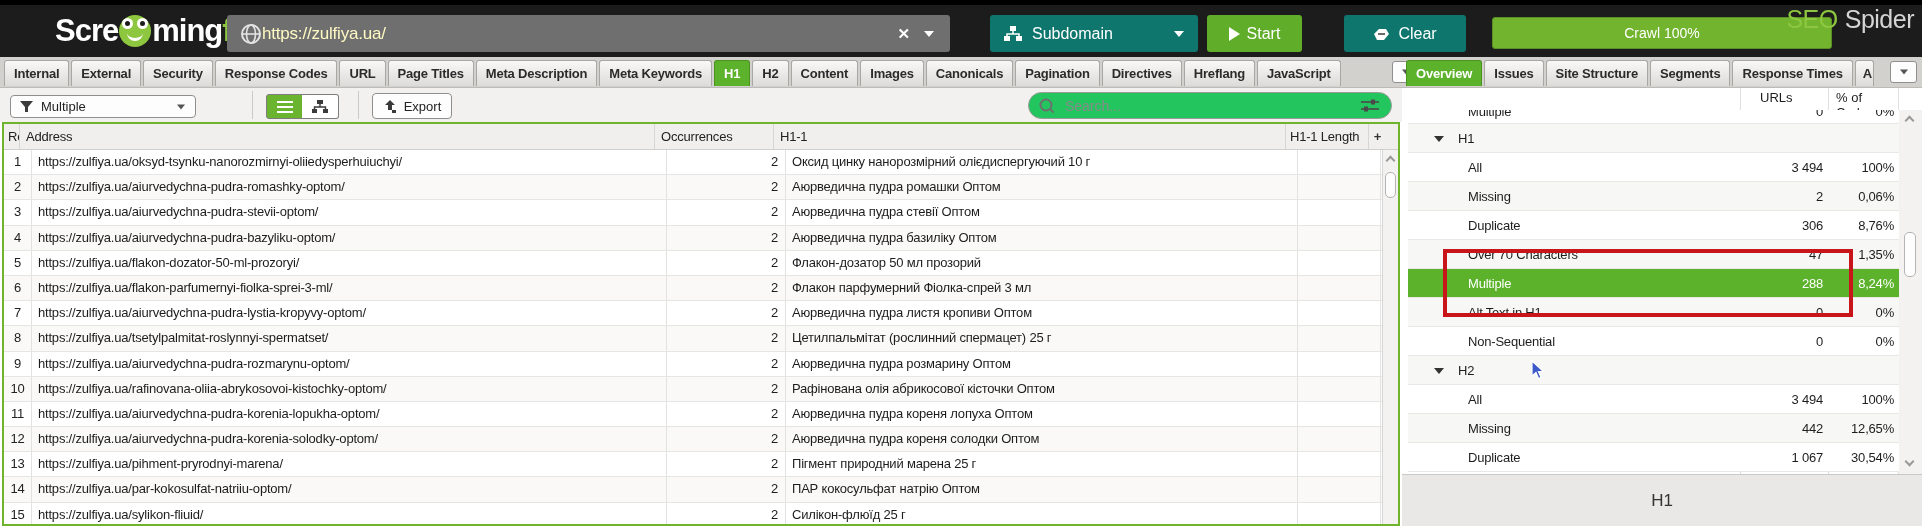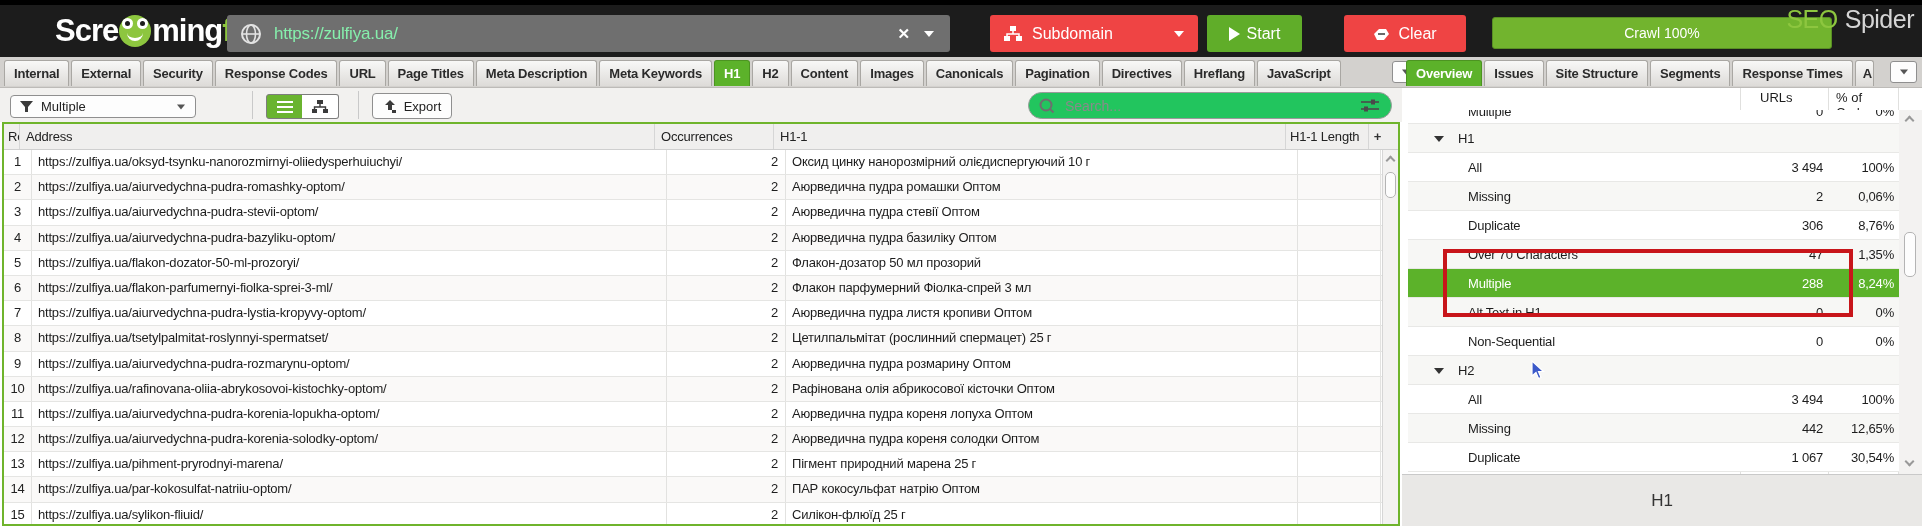--- a/index.html
+++ b/index.html
@@ -8,26 +8,26 @@
   
   .topbar{position:absolute;left:0;top:0;width:1922px;height:57px;background:#1c1c1c;border-top:5px solid #000;box-sizing:border-box;}
   .logo{position:absolute;left:55px;top:0;height:52px;display:flex;align-items:center;font-size:31px;font-weight:bold;letter-spacing:-1px;color:#fff;}
   .logo .green{color:#8dc63f;}
   .frogmark{display:inline-block;width:32px;height:32px;border-radius:50%;background:#8dc63f;position:relative;margin:0 1px;}
   .frogmark i{position:absolute;top:3px;width:11px;height:11px;border-radius:50%;background:#fff;}
   .frogmark i.l{left:3px}.frogmark i.r{right:3px}
   .frogmark i::after{content:"";position:absolute;left:3px;top:3px;width:5px;height:5px;border-radius:50%;background:#1c1c1c;}
   .frogmark u{position:absolute;left:8px;bottom:6px;width:16px;height:7px;border-bottom:3px solid #fff;border-radius:0 0 10px 10px;}
   .urlbox{position:absolute;left:227px;top:10px;width:723px;height:37px;background:#6f6f6f;border-radius:3px;display:flex;align-items:center;box-sizing:border-box;}
-  .urltext{color:#86efac;font-size:17px;margin-left:12px;letter-spacing:-0.2px;flex:1;}
+  .urltext{color:#fef9c3;font-size:17px;letter-spacing:-0.2px;flex:1;}
   .urlclear{color:#fff;font-weight:bold;font-size:15px;padding:0 14px;cursor:default;}
   .caret{display:inline-block;width:0;height:0;border-left:5px solid transparent;border-right:5px solid transparent;border-top:6px solid #fff;}
   .caret.dark{border-top-color:#555;}
   .urlcaret{margin-right:16px;}
-  .darkbtn{position:absolute;top:10px;height:37px;background:#ef4444;border-radius:3px;color:#fff;display:flex;align-items:center;font-size:16px;box-sizing:border-box;}
+  .darkbtn{position:absolute;top:10px;height:37px;background:#0f766e;border-radius:3px;color:#fff;display:flex;align-items:center;font-size:16px;box-sizing:border-box;}
   .modebtn{left:990px;width:208px;padding:0 14px;}
   .modebtn .lbl{flex:1;margin-left:10px;}
   .startbtn{position:absolute;left:1207px;top:10px;width:95px;height:37px;background:#60ad29;border-radius:3px;color:#fff;font-size:16px;display:flex;align-items:center;justify-content:center;}
   .play{width:0;height:0;border-top:7px solid transparent;border-bottom:7px solid transparent;border-left:11px solid #fff;margin-right:7px;}
   .clearbtn{left:1344px;width:122px;padding:0 12px;justify-content:center;}
   .clearbtn svg{margin-right:8px;}
   .progress{position:absolute;left:1492px;top:12px;width:340px;height:32px;background:#72b42e;border:1px solid #598f24;border-radius:3px;color:#fff;font-size:14px;display:flex;align-items:center;justify-content:center;box-sizing:border-box;}
   .brand{position:absolute;right:8px;top:0;height:52px;display:flex;font-size:25px;letter-spacing:-0.5px;}
   .brand .seo{color:#8dc63f;margin-right:7px;}
   .brand .sp{color:#d5d5d5;}

